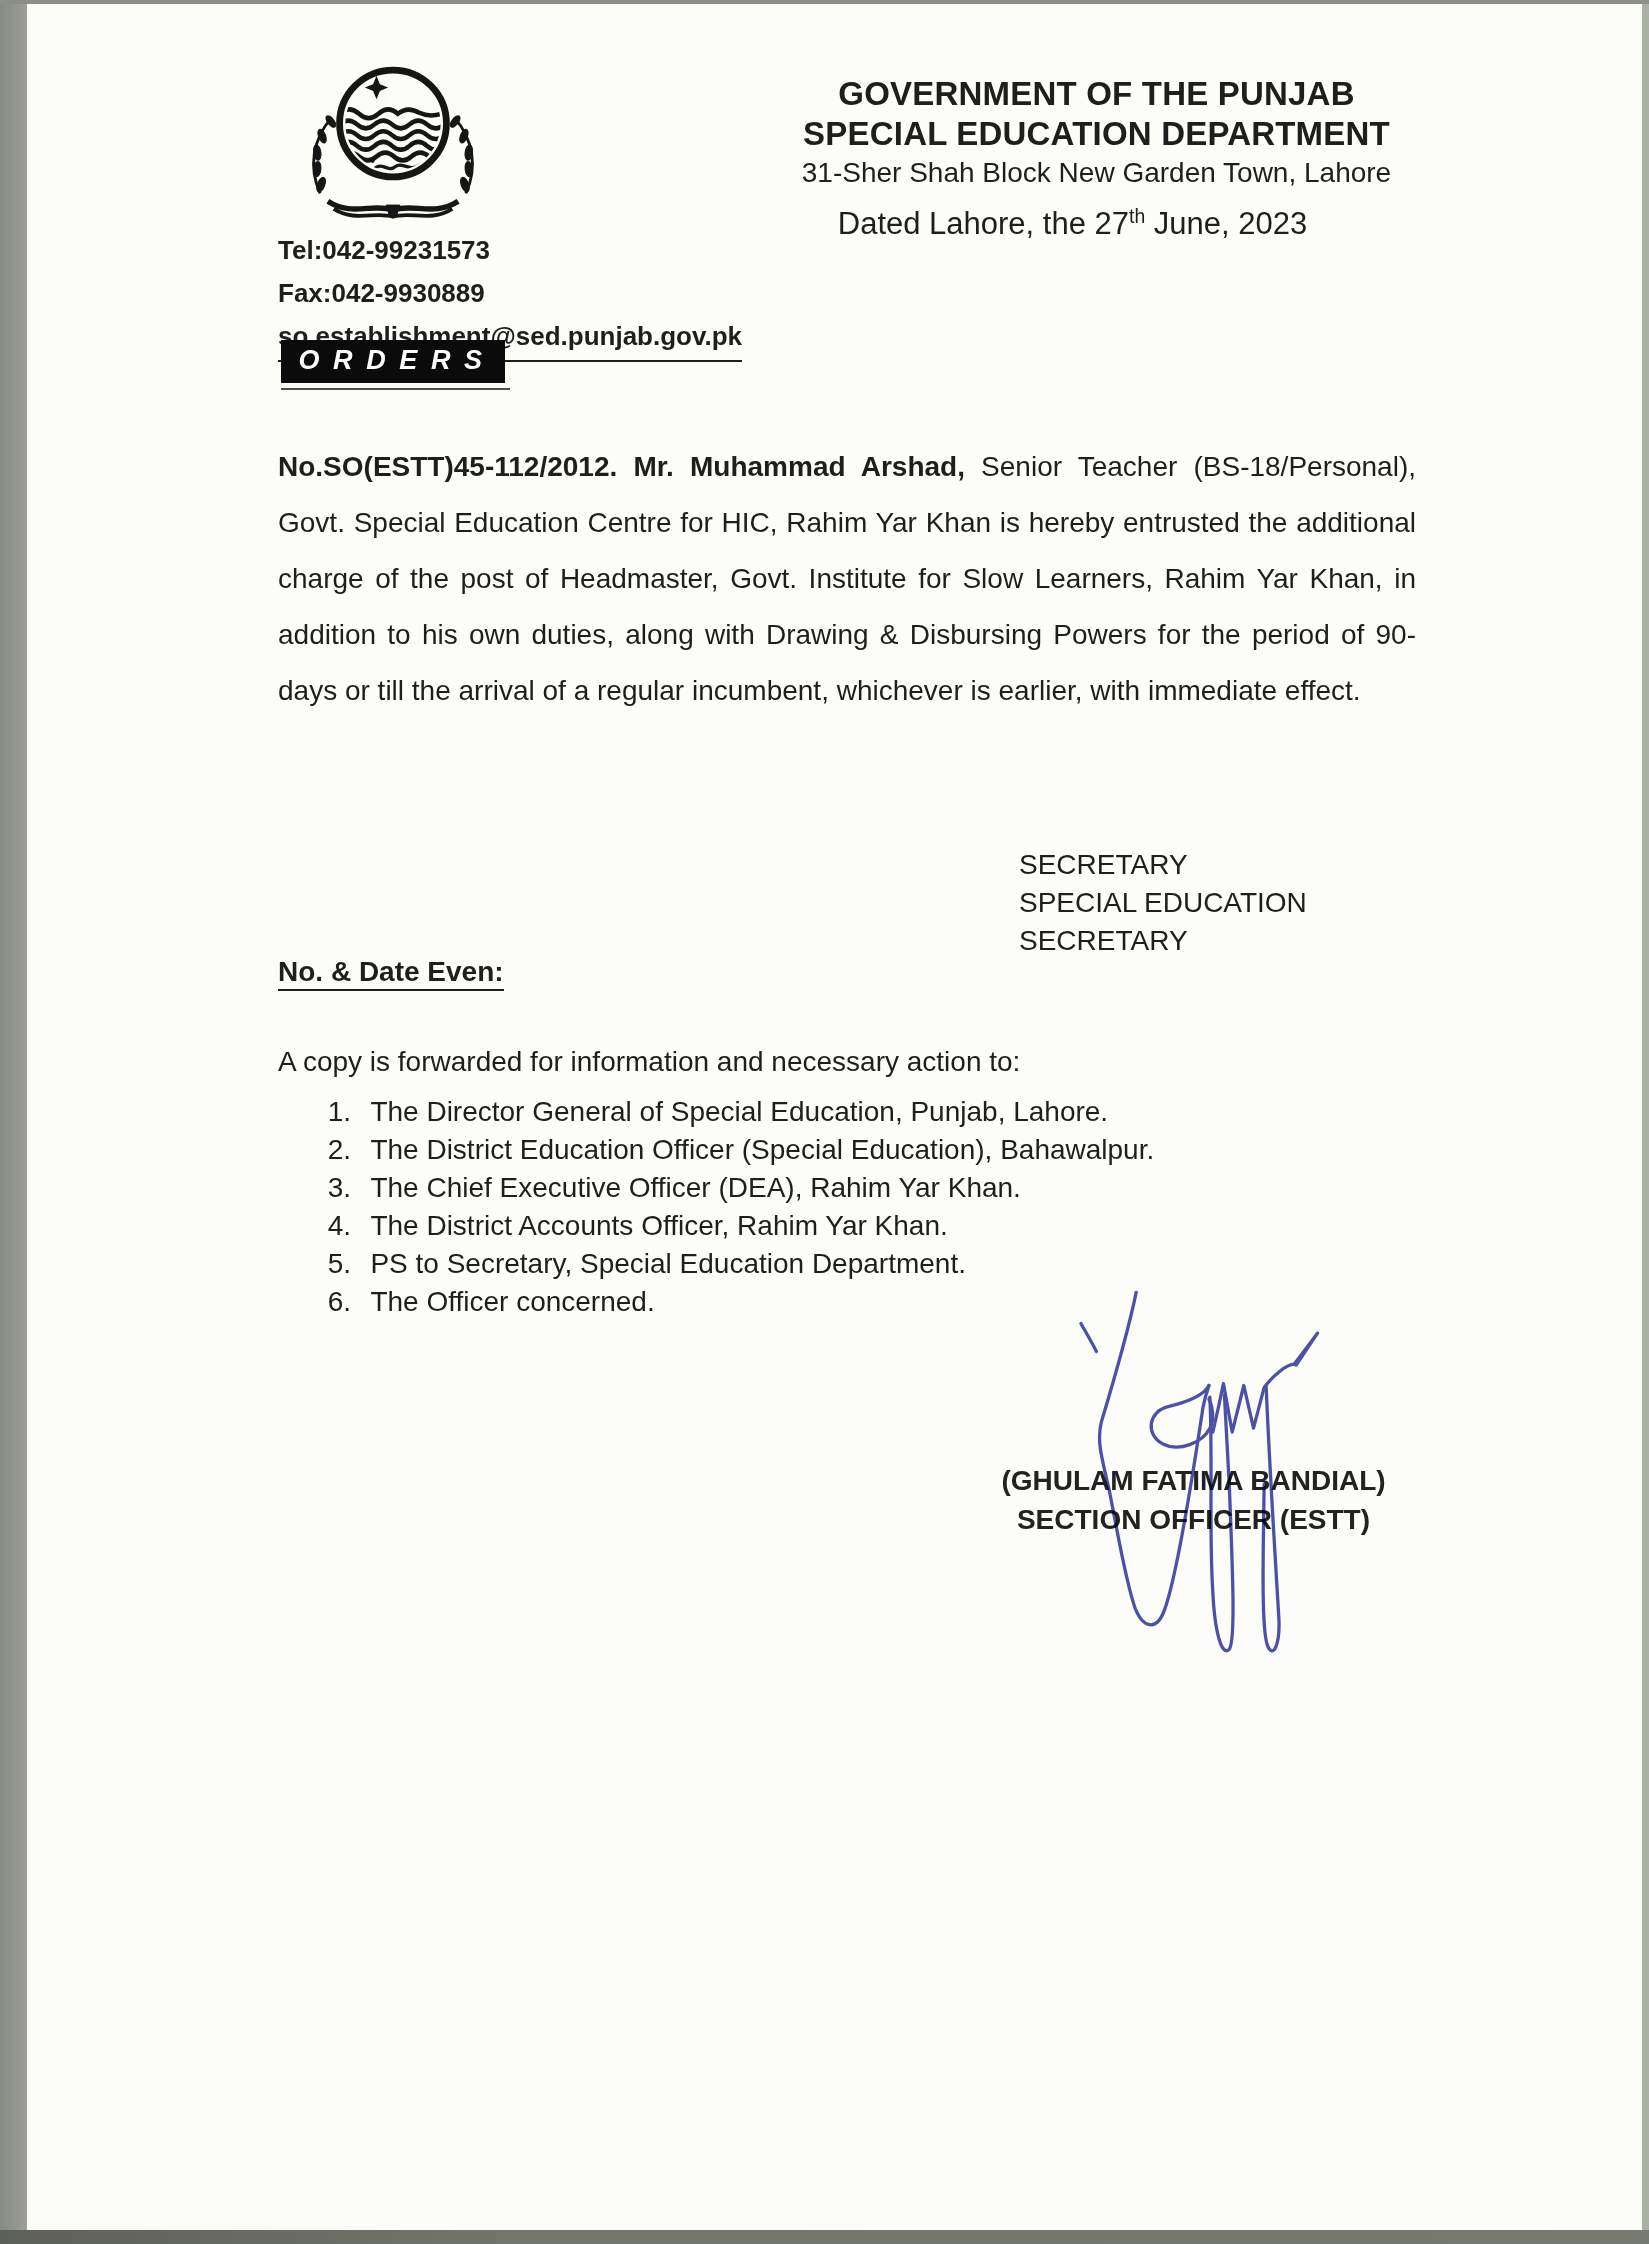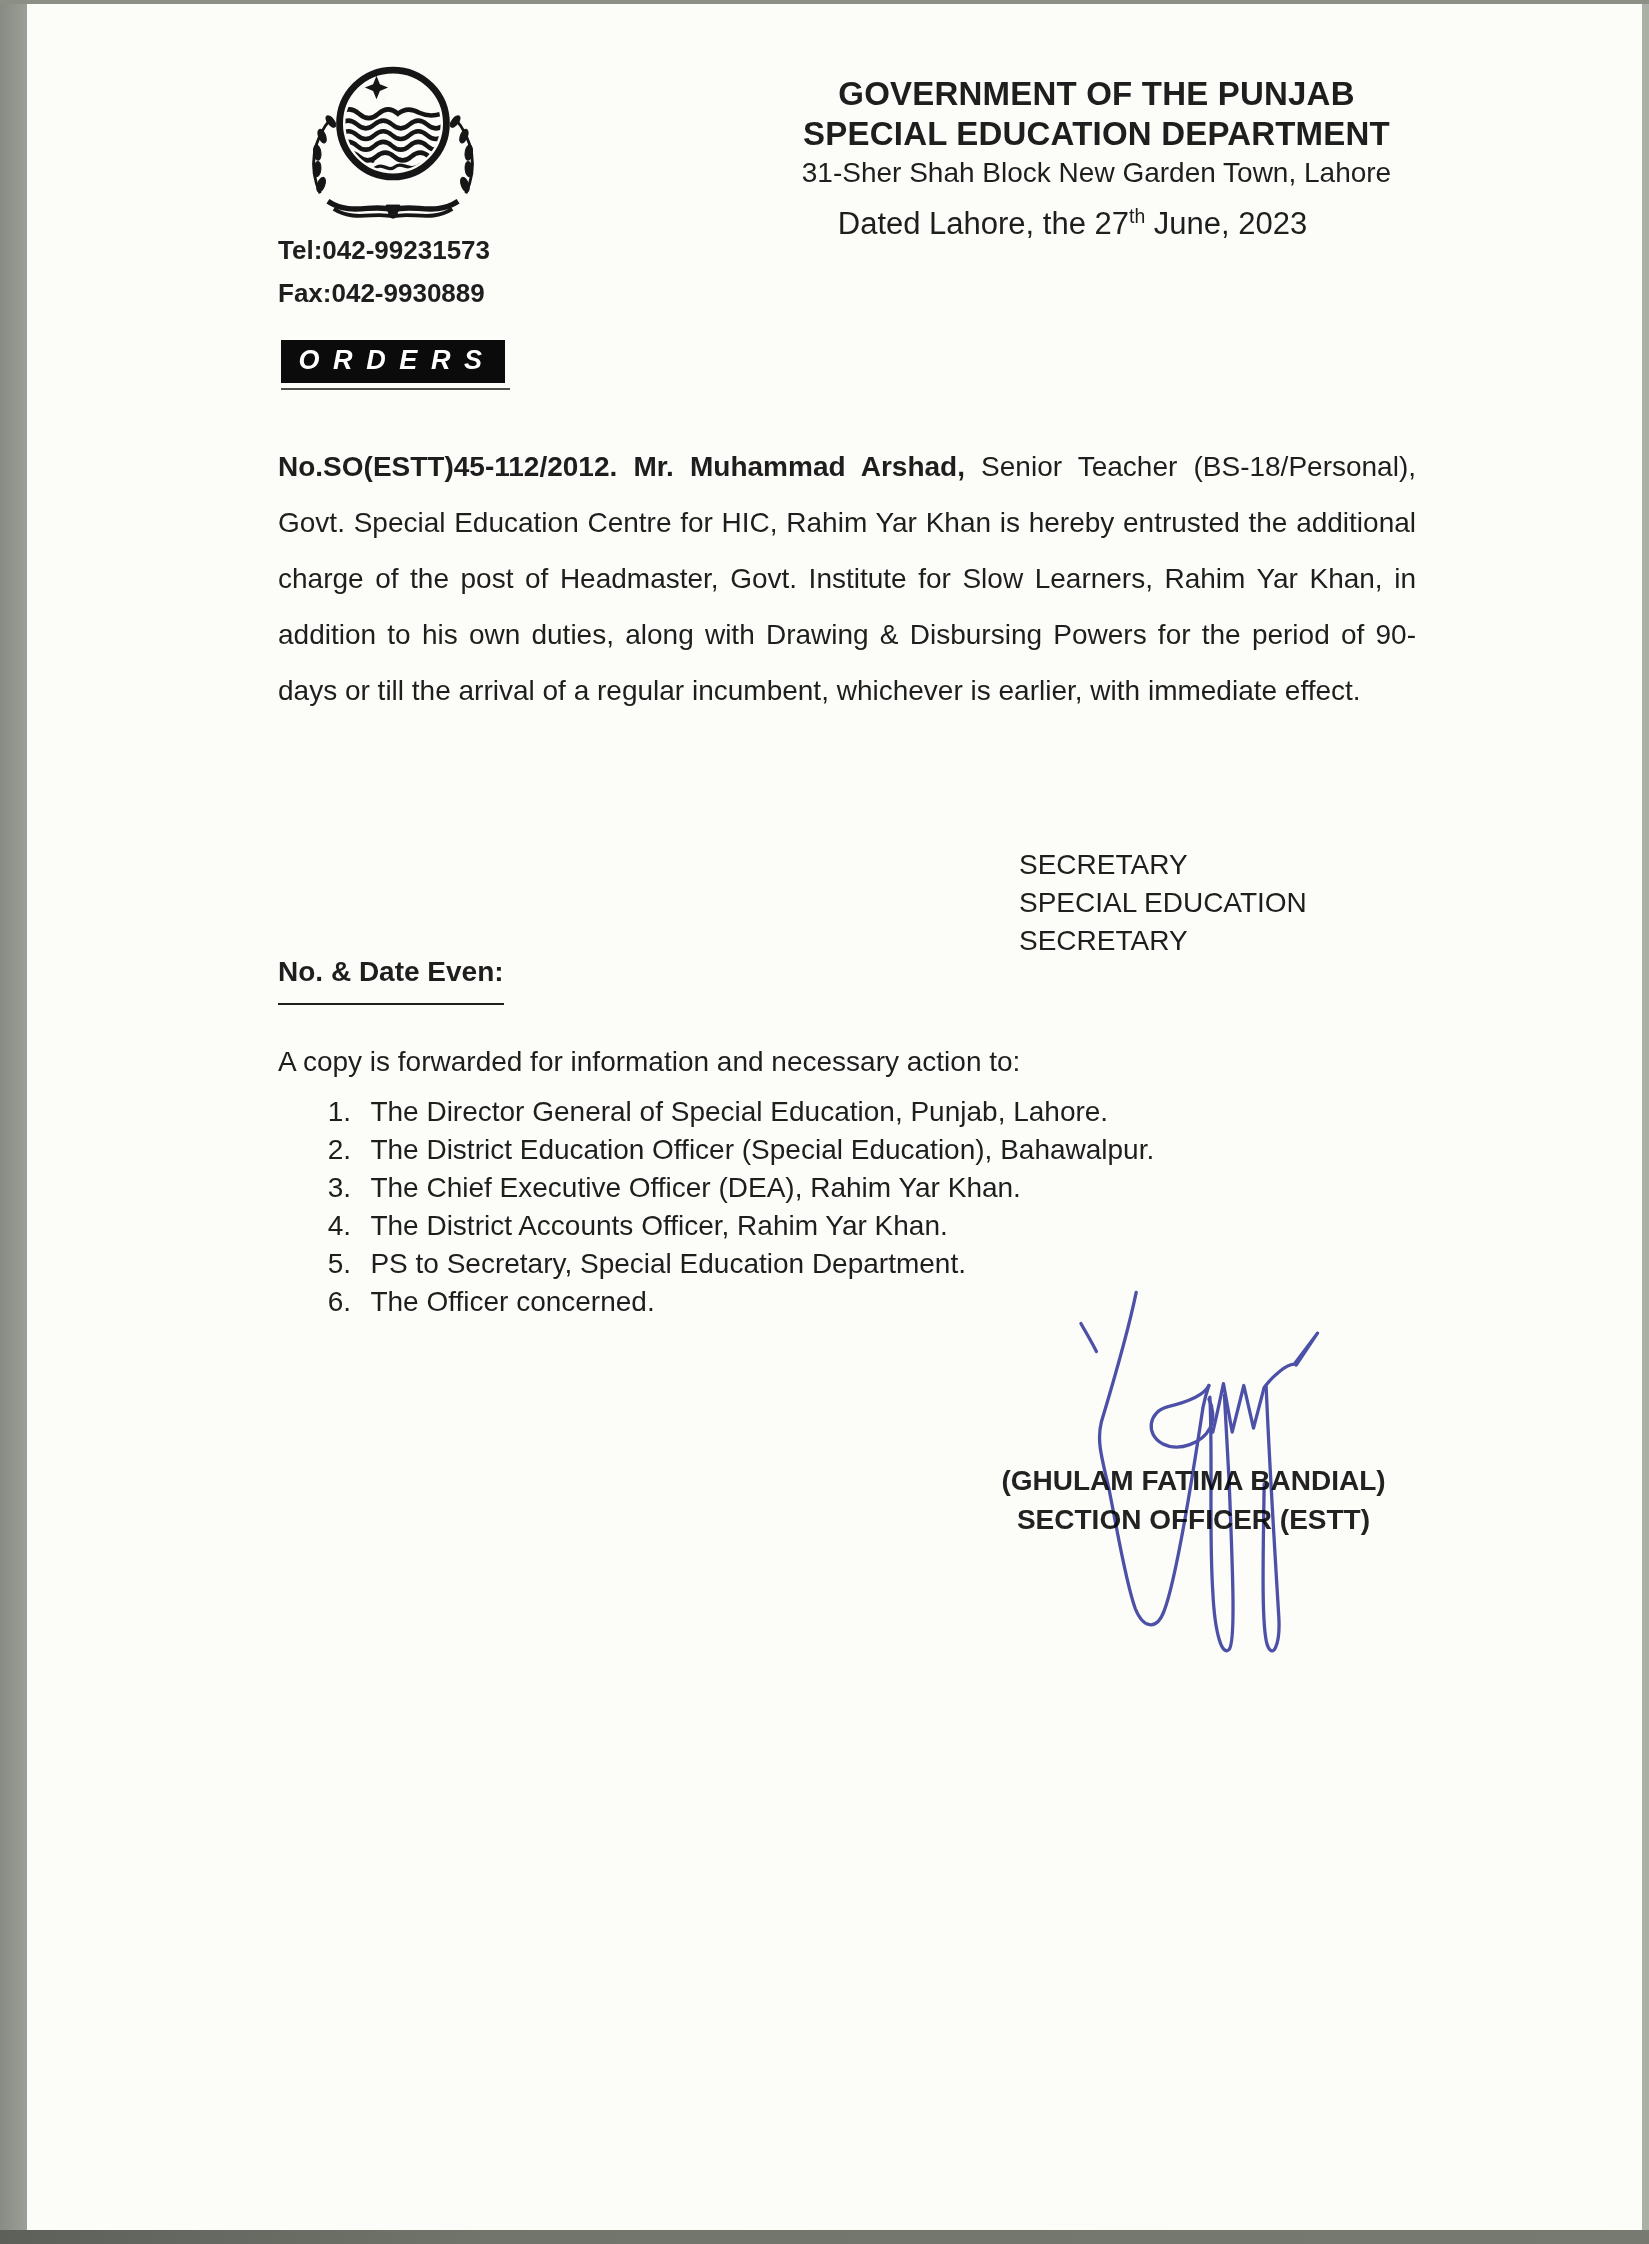--- a/index.html
+++ b/index.html
@@ -42,21 +42,21 @@
 
   
   .order-para{
     position:absolute;left:278px;top:411px;width:1138px;
     font-size:28px;line-height:56px;text-align:justify;
   }
   
   .signatory{position:absolute;left:1019px;top:846px;width:349px;text-align:left;
     font-weight:normal;font-size:28px;line-height:38px;}
   .no-date-even{position:absolute;left:278px;top:956px;font-weight:bold;font-size:28px;
-    border-bottom:2.9px solid #1e1e1e;padding-bottom:15px;}
+    border-bottom:2.9px solid #1e1e1e;padding-bottom:1px;}
 
   
   .cc-intro{position:absolute;left:278px;top:1046px;font-size:28px;}
   .cc-list{position:absolute;left:306px;top:1093px;font-size:28px;}
   .cc-row{display:flex;line-height:38px;}
   .cc-num{width:45px;text-align:right;}
   .cc-text{margin-left:19.4px;}
 
   
   .sig-name-block{position:absolute;left:985px;top:1461px;width:417px;text-align:center;
@@ -117,20 +117,21 @@
     <g stroke="#161616" fill="none">
       <path d="M 38 146 C 62 162 84 148 105 155 C 126 148 148 162 172 146" stroke-width="5.5"></path>
       <path d="M 44 154 C 66 168 88 156 105 162 C 122 156 144 168 166 154" stroke-width="4"></path>
       <path d="M 98 150 L 112 150 L 109 160 L 101 160 Z" fill="#161616" stroke-width="1"></path>
     </g>
   </svg>
 
   <div class="contact">
     <div>Tel:042-99231573</div>
     <div>Fax:042-9930889</div>
+    <div><span class="email">so.establishment@sed.punjab.gov.pk</span></div>
   </div>
 
   <div class="head-block">
     <div class="head-line1">GOVERNMENT OF THE PUNJAB</div>
     <div class="head-line2">SPECIAL EDUCATION DEPARTMENT</div>
     <div class="head-addr">31-Sher Shah Block New Garden Town, Lahore</div>
   </div>
 
   <div class="dated">
     <span>Dated Lahore, the 27</span><sup>th</sup><span> June, 2023</span>

